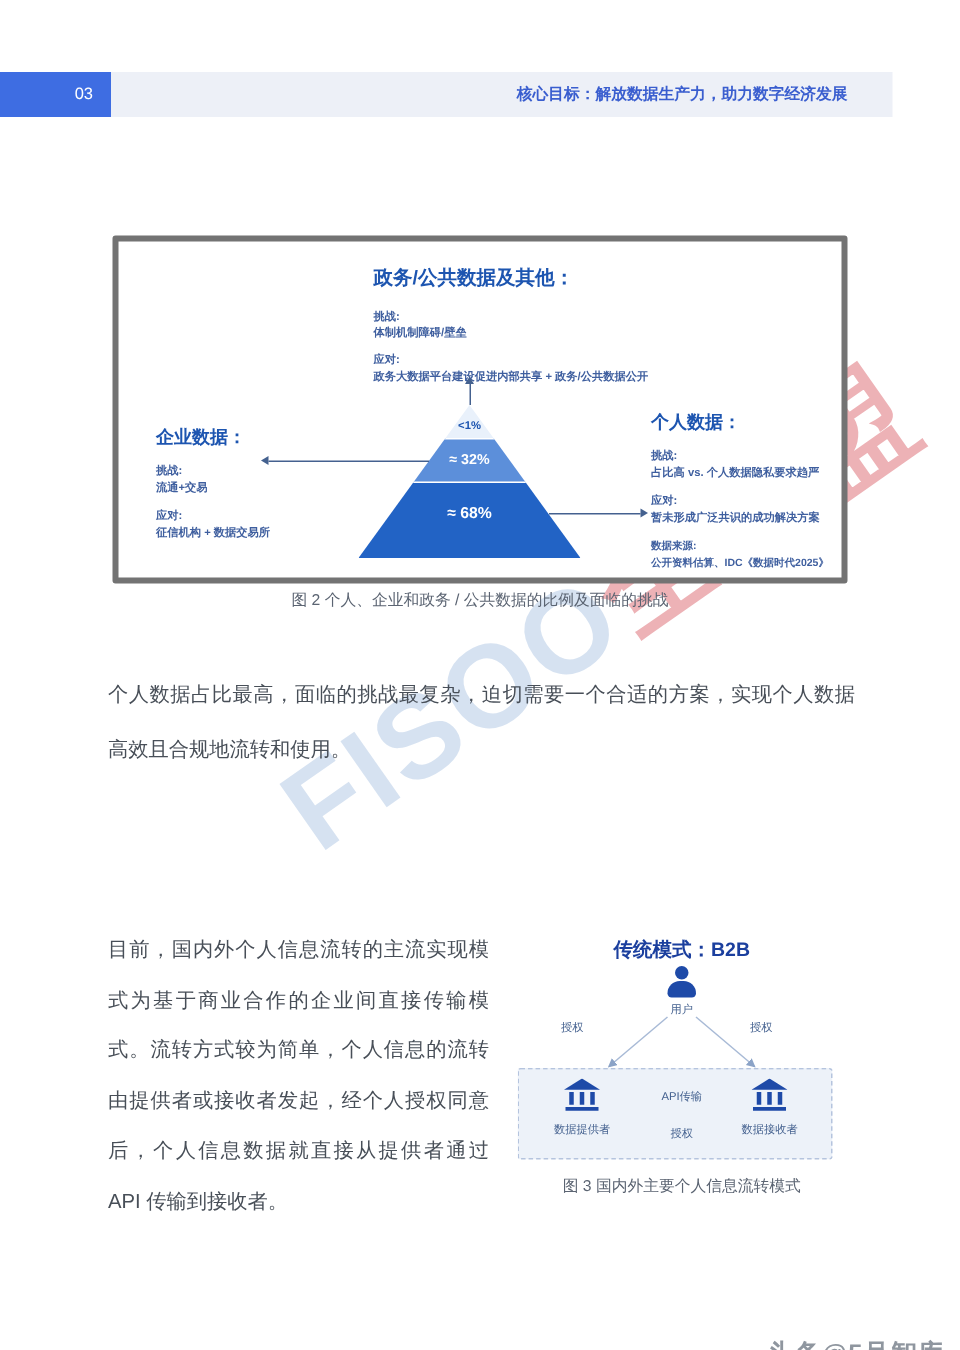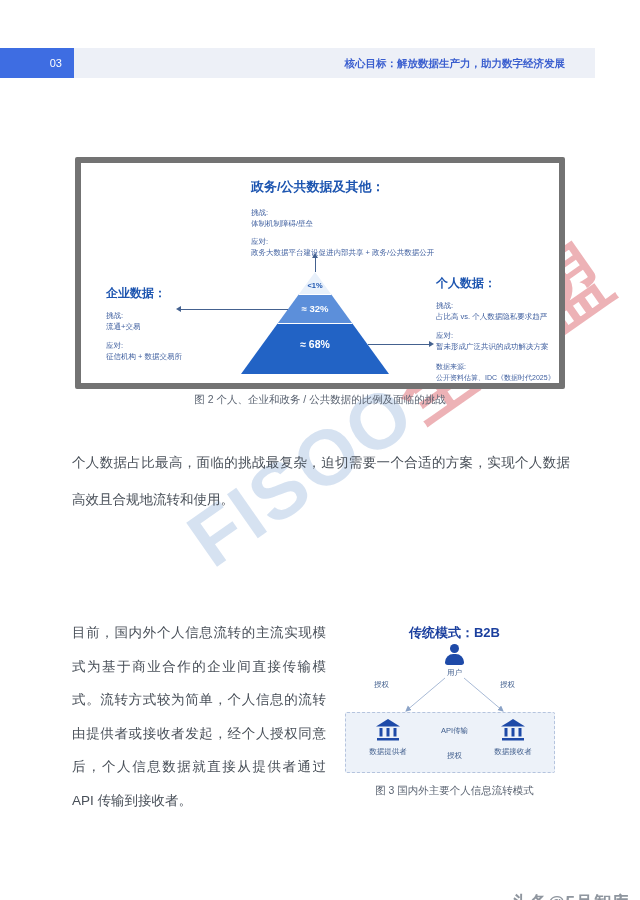--- a/index.html
+++ b/index.html
@@ -8,23 +8,23 @@
 
   
   .header-bar { position:absolute; left:0; top:48px; width:595px; height:30px; background:#edf0f7; }
   .page-num { position:absolute; left:0; top:48px; width:74px; height:30px; background:#3e6de2; color:#fff;
               font-size:11px; line-height:30px; text-align:right; padding-right:12px; }
   .header-title { position:absolute; left:0; top:48px; width:565px; height:30px; line-height:30px;
                   text-align:right; color:#3a5ecf; font-weight:bold; font-size:10.5px; }
 
   
   .fig2 { position:absolute; left:75px; top:157px; width:490px; height:232px; background:#fff;
-          border:6px solid #737373; border-radius:2px;padding-left:46px; }
+          border:4px solid #737373; border-radius:2px;padding-left:46px; }
   .blk-title { font-weight:bold; color:#1d55b0; font-size:12px; }
-  .blk-text { font-size:7.5px; color:#3f5f9f; line-height:10.5px; }
+  .blk-text { font-size:7.5px; color:#3f5f9f; line-height:10.5px;font-weight:bold; }
   .gov { position:absolute; left:170px; top:15px; width:300px; }
   .gov .blk-title { font-size:13px; }
   .gov .t1 { margin-top:12px; }
   .gov .t2 { margin-top:8px; }
   .ent { position:absolute; left:25px; top:122px; width:135px; }
   .ent .t1 { margin-top:9px; }
   .ent .t2 { margin-top:9px; }
   .per { position:absolute; left:355px; top:112px; width:130px; }
   .per .t1 { margin-top:9px; }
   .per .t2 { margin-top:9px; }

